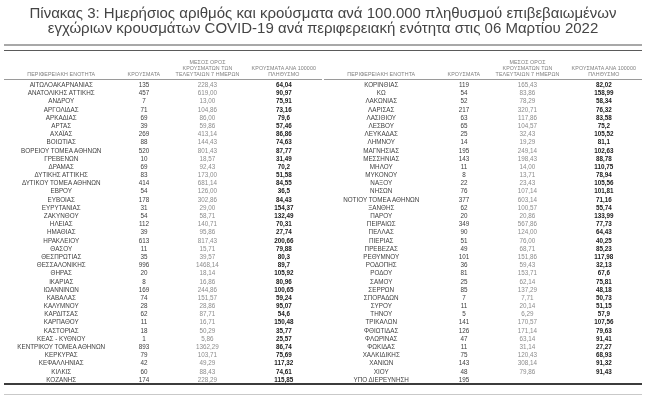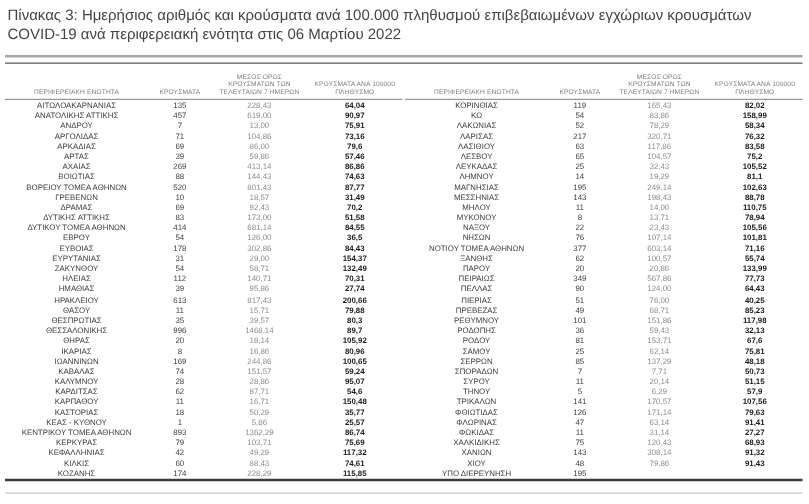--- a/index.html
+++ b/index.html
@@ -1,19 +1,19 @@
 <!DOCTYPE html>
 <html><head>
 <meta charset="utf-8">
 <style>
   html,body{margin:0;padding:0;background:#fff;}
   .page{position:relative;width:647px;height:403px;background:#ffffff;overflow:hidden;
         font-family:"Liberation Sans", sans-serif;}
-  .title{position:absolute;left:6px;top:5px;width:634px;font-size:12px;line-height:15px;
-         color:#444444;}
+  .title{position:absolute;left:6px;top:5px;width:634px;font-size:15px;line-height:15px;
+         color:#444444;text-align:center;}
   .rule{position:absolute;left:4px;right:5px;}
   .rule-top-light{top:44px;height:2px;background:#a8a8a8;}
   .rule-top-dark{top:50px;height:1px;background:#5a5a5a;}
   .rule-bottom-dark{top:383px;height:2px;background:#3c3c3c;}
   .rule-bottom-light{top:394px;height:1px;background:#c9c9c9;}
   .tables{position:absolute;top:53px;left:4px;right:5px;display:grid;
           grid-template-columns:1fr 1fr;column-gap:2px;}
   .hrow,.row{display:grid;grid-template-columns:36% 16% 24% 24%;}
   .hrow{border-bottom:1px solid #9a9a9a;}
   .hcell{min-height:24px;display:flex;align-items:flex-end;justify-content:center;

